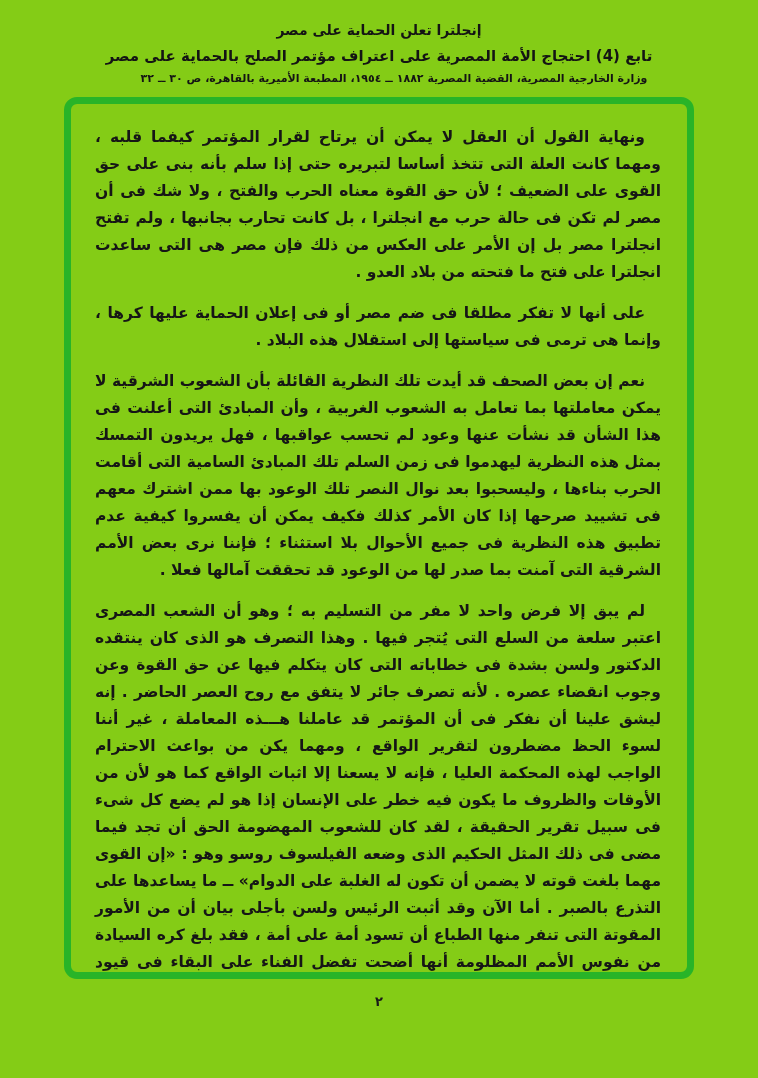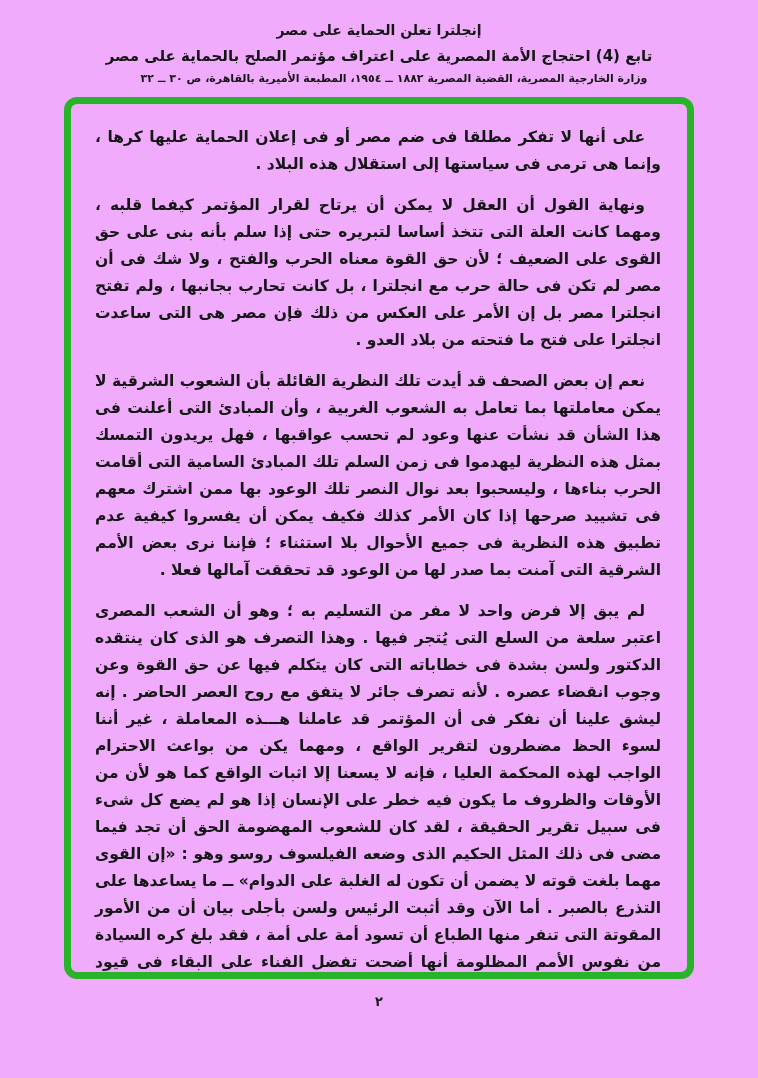--- a/index.html
+++ b/index.html
@@ -5,21 +5,21 @@
   html, body {
     margin: 0;
     padding: 0;
     background: #ffffff;
   }
   .page {
     position: relative;
     width: 758px;
     height: 1078px;
     margin: 0 auto;
-    background: #f0abfc;
+    background: #84cc16;
     overflow: hidden;
     direction: rtl;
     font-family: "DejaVu Sans", sans-serif;
     color: #141414;
   }
   
   .doc-header {
     padding-top: 20px;
     text-align: center;
   }
@@ -81,22 +81,22 @@
 
 <div class="page">
 
   <header class="doc-header">
     <div class="doc-title">إنجلترا تعلن الحماية على مصر</div>
     <div class="doc-subtitle">تابع (4) احتجاج الأمة المصرية على اعتراف مؤتمر الصلح بالحماية على مصر</div>
     <div class="doc-source">وزارة الخارجية المصرية، القضية المصرية ١٨٨٢ ــ ١٩٥٤، المطبعة الأميرية بالقاهرة، ص ٣٠ ــ ٣٢</div>
   </header>
 
   <main class="text-frame">
+    <p>ونهاية القول أن العقل لا يمكن أن يرتاح لقرار المؤتمر كيفما قلبه ، ومهما كانت العلة التى تتخذ أساسا لتبريره حتى إذا سلم بأنه بنى على حق القوى على الضعيف ؛ لأن حق القوة معناه الحرب والفتح ، ولا شك فى أن مصر لم تكن فى حالة حرب مع انجلترا ، بل كانت تحارب بجانبها ، ولم تفتح انجلترا مصر بل إن الأمر على العكس من ذلك فإن مصر هى التى ساعدت انجلترا على فتح ما فتحته من بلاد العدو .</p>
     <p>على أنها لا تفكر مطلقا فى ضم مصر أو فى إعلان الحماية عليها كرها ، وإنما هى ترمى فى سياستها إلى استقلال هذه البلاد .</p>
-    <p>ونهاية القول أن العقل لا يمكن أن يرتاح لقرار المؤتمر كيفما قلبه ، ومهما كانت العلة التى تتخذ أساسا لتبريره حتى إذا سلم بأنه بنى على حق القوى على الضعيف ؛ لأن حق القوة معناه الحرب والفتح ، ولا شك فى أن مصر لم تكن فى حالة حرب مع انجلترا ، بل كانت تحارب بجانبها ، ولم تفتح انجلترا مصر بل إن الأمر على العكس من ذلك فإن مصر هى التى ساعدت انجلترا على فتح ما فتحته من بلاد العدو .</p>
     <p>نعم إن بعض الصحف قد أيدت تلك النظرية القائلة بأن الشعوب الشرقية لا يمكن معاملتها بما تعامل به الشعوب الغربية ، وأن المبادئ التى أعلنت فى هذا الشأن قد نشأت عنها وعود لم تحسب عواقبها ، فهل يريدون التمسك بمثل هذه النظرية ليهدموا فى زمن السلم تلك المبادئ السامية التى أقامت الحرب بناءها ، وليسحبوا بعد نوال النصر تلك الوعود بها ممن اشترك معهم فى تشييد صرحها إذا كان الأمر كذلك فكيف يمكن أن يفسروا كيفية عدم تطبيق هذه النظرية فى جميع الأحوال بلا استثناء ؛ فإننا نرى بعض الأمم الشرقية التى آمنت بما صدر لها من الوعود قد تحققت آمالها فعلا .</p>
     <p>لم يبق إلا فرض واحد لا مفر من التسليم به ؛ وهو أن الشعب المصرى اعتبر سلعة من السلع التى يُتجر فيها . وهذا التصرف هو الذى كان ينتقده الدكتور ولسن بشدة فى خطاباته التى كان يتكلم فيها عن حق القوة وعن وجوب انقضاء عصره . لأنه تصرف جائر لا يتفق مع روح العصر الحاضر . إنه ليشق علينا أن نفكر فى أن المؤتمر قد عاملنا هـــذه المعاملة ، غير أننا لسوء الحظ مضطرون لتقرير الواقع ، ومهما يكن من بواعث الاحترام الواجب لهذه المحكمة العليا ، فإنه لا يسعنا إلا اثبات الواقع كما هو لأن من الأوقات والظروف ما يكون فيه خطر على الإنسان إذا هو لم يضع كل شىء فى سبيل تقرير الحقيقة ، لقد كان للشعوب المهضومة الحق أن تجد فيما مضى فى ذلك المثل الحكيم الذى وضعه الفيلسوف روسو وهو : «إن القوى مهما بلغت قوته لا يضمن أن تكون له الغلبة على الدوام» ــ ما يساعدها على التذرع بالصبر . أما الآن وقد أثبت الرئيس ولسن بأجلى بيان أن من الأمور المقوتة التى تنفر منها الطباع أن تسود أمة على أمة ، فقد بلغ كره السيادة من نفوس الأمم المظلومة أنها أضحت تفضل الفناء على البقاء فى قيود الذل ، ولا شك أنه ما كان لتلك المبادئ الجديدة إلا أن تصادف فى مصر وسطا مستعدا لقبولها ، لأن مصر بلد من سلالة كريمة المحتد نشيطة المزاج ، اذا تولد فيها الأمل أثار غضبها على الذين يناوئونها فى استقلالها .</p>
 
   </main>
 
   <footer class="page-footer">
     <span class="page-number">٢</span>
   </footer>
 
 </div>

